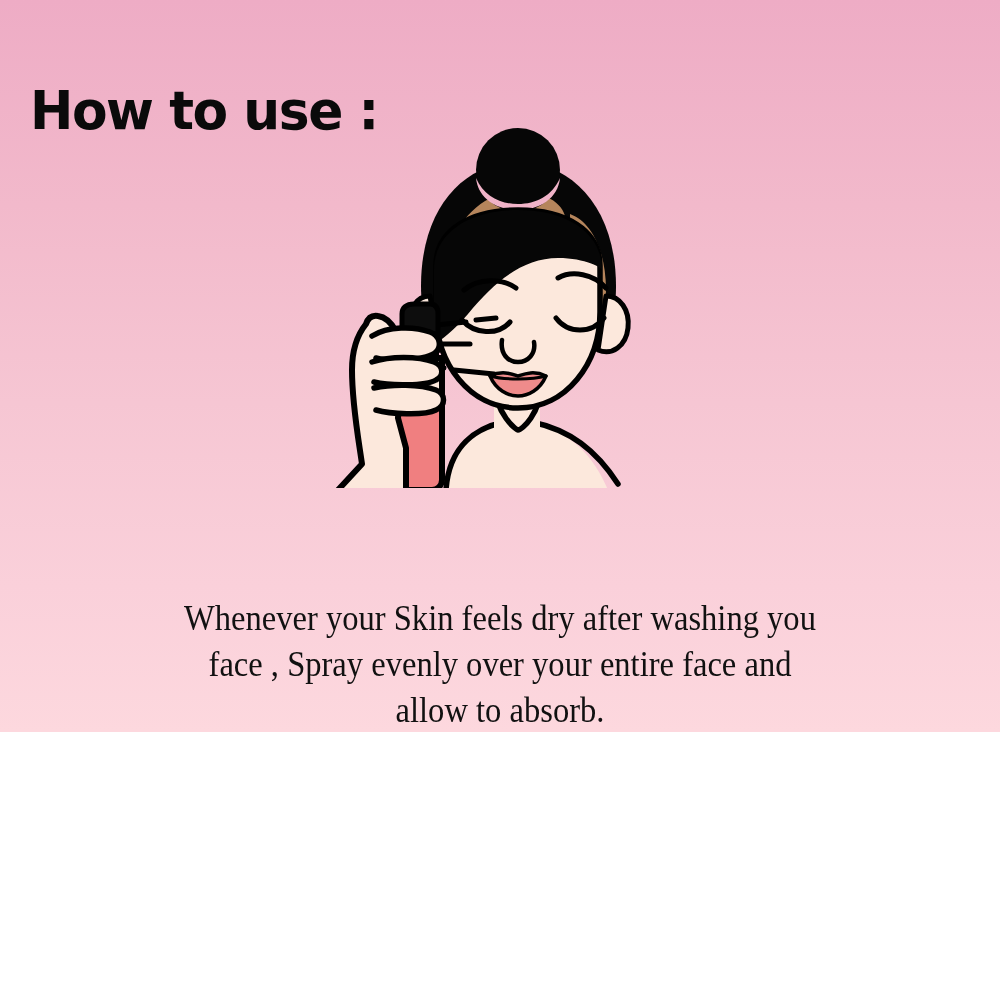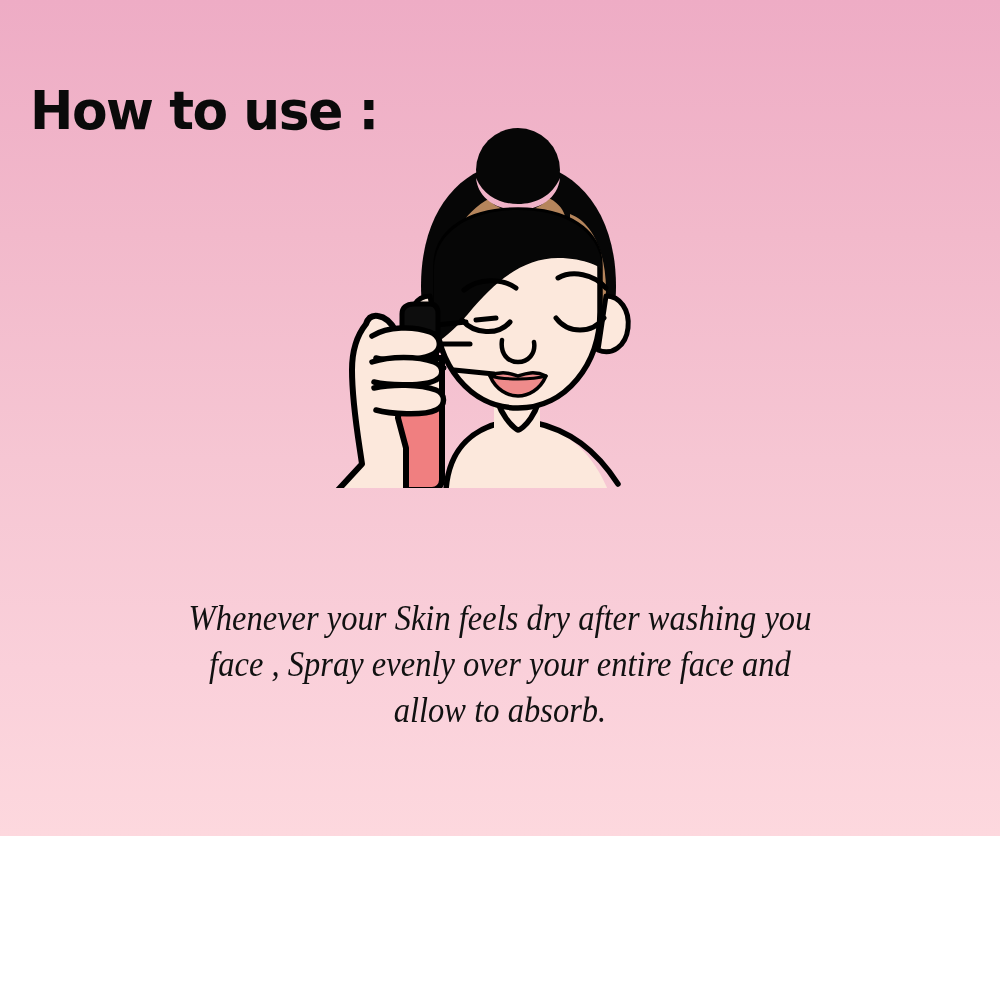--- a/index.html
+++ b/index.html
@@ -8,21 +8,21 @@
   }
   body {
     width: 1000px;
     height: 1000px;
     overflow: hidden;
     font-family: "Liberation Serif", serif;
   }
   #poster {
     position: relative;
     width: 1000px;
-    height: 836px;
+    height: 732px;
     background: linear-gradient(to bottom, #eeacc5 0%, #f2b9cb 28%, #f6c6d3 55%, #fad0da 80%, #fdd8de 100%);
     overflow: hidden;
   }
   #title {
     position: absolute;
     left: 30px;
     top: 84px;
     font-family: "DejaVu Sans", sans-serif;
     font-weight: bold;
     font-size: 54px;
@@ -47,21 +47,20 @@
   }
   .body-block {
     position: absolute;
     left: 50px;
     width: 900px;
     text-align: center;
     color: #111111;
     font-family: "Liberation Serif", serif;
     font-size: 35px;
     line-height: 1.32;
-    font-style: italic;
   }
   .body-block .ln {
     display: block;
     transform: scaleX(0.93);
   }
   #para-intro {
     top: 596px;
   }
   #para-bullet {
     top: 800px;

